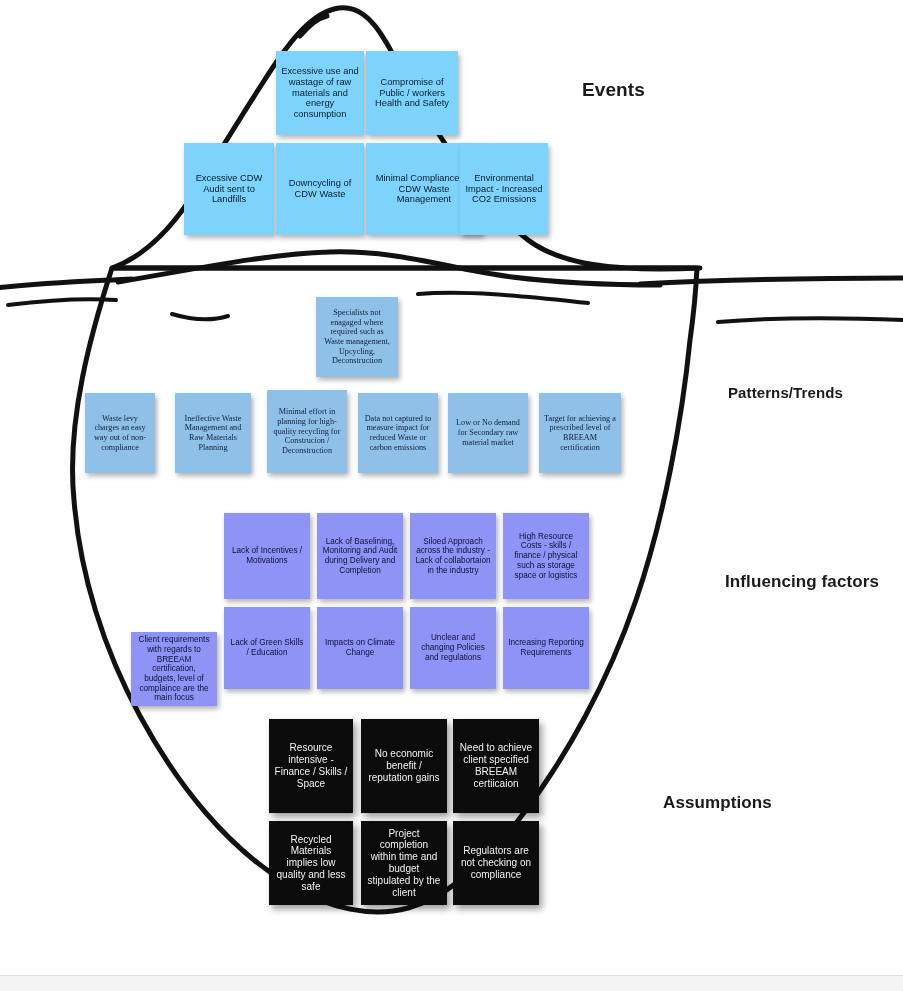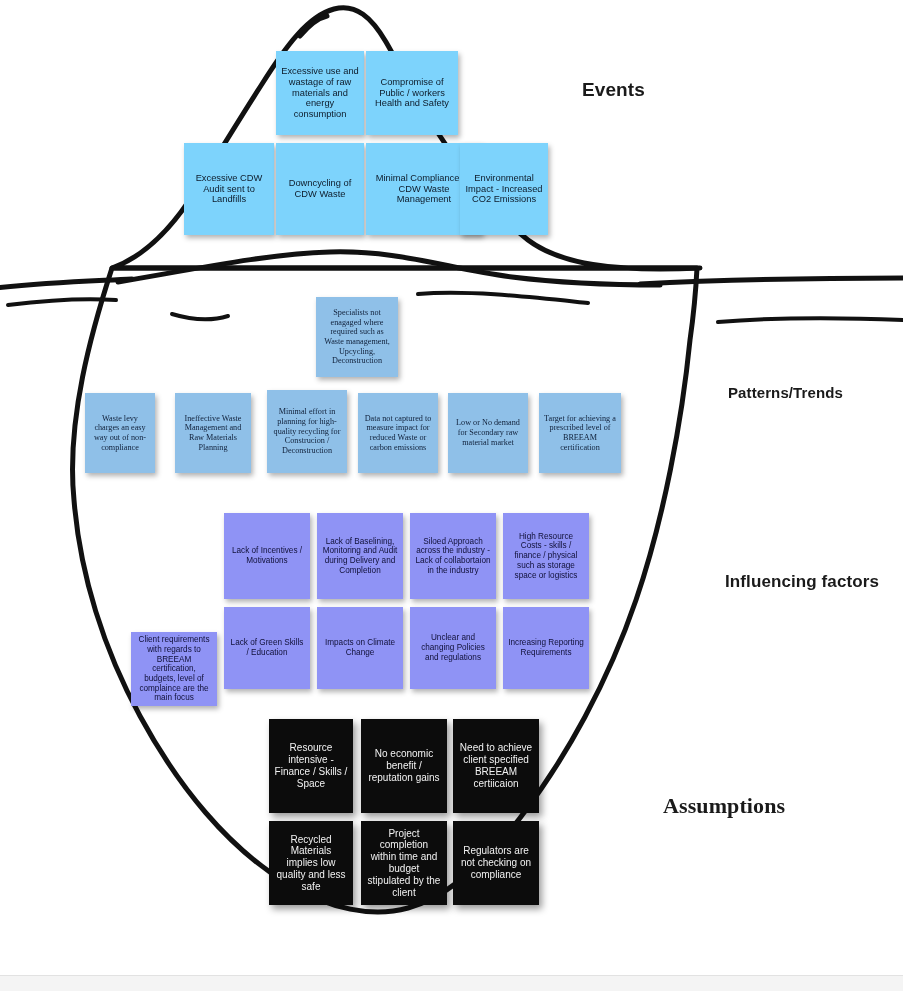--- a/index.html
+++ b/index.html
@@ -20,21 +20,21 @@
   .section-label{
     position:absolute;
     font-weight:bold;
     color:#1a1a1a;
     letter-spacing:.1px;
     white-space:nowrap;
   }
   #lbl-events{left:582px;top:79px;font-size:19px;}
   #lbl-patterns{left:728px;top:384px;font-size:15px;}
   #lbl-influencing{left:725px;top:572px;font-size:17px;}
-  #lbl-assumptions{left:663px;top:793px;font-size:22px;font-family:Liberation Serif, serif;}
+  #lbl-assumptions{left:663px;top:793px;font-size:17px;}
 
   
   .card{
     position:absolute;
     display:flex;
     align-items:center;
     justify-content:center;
     text-align:center;
     box-sizing:border-box;
     padding:4px 5px;

